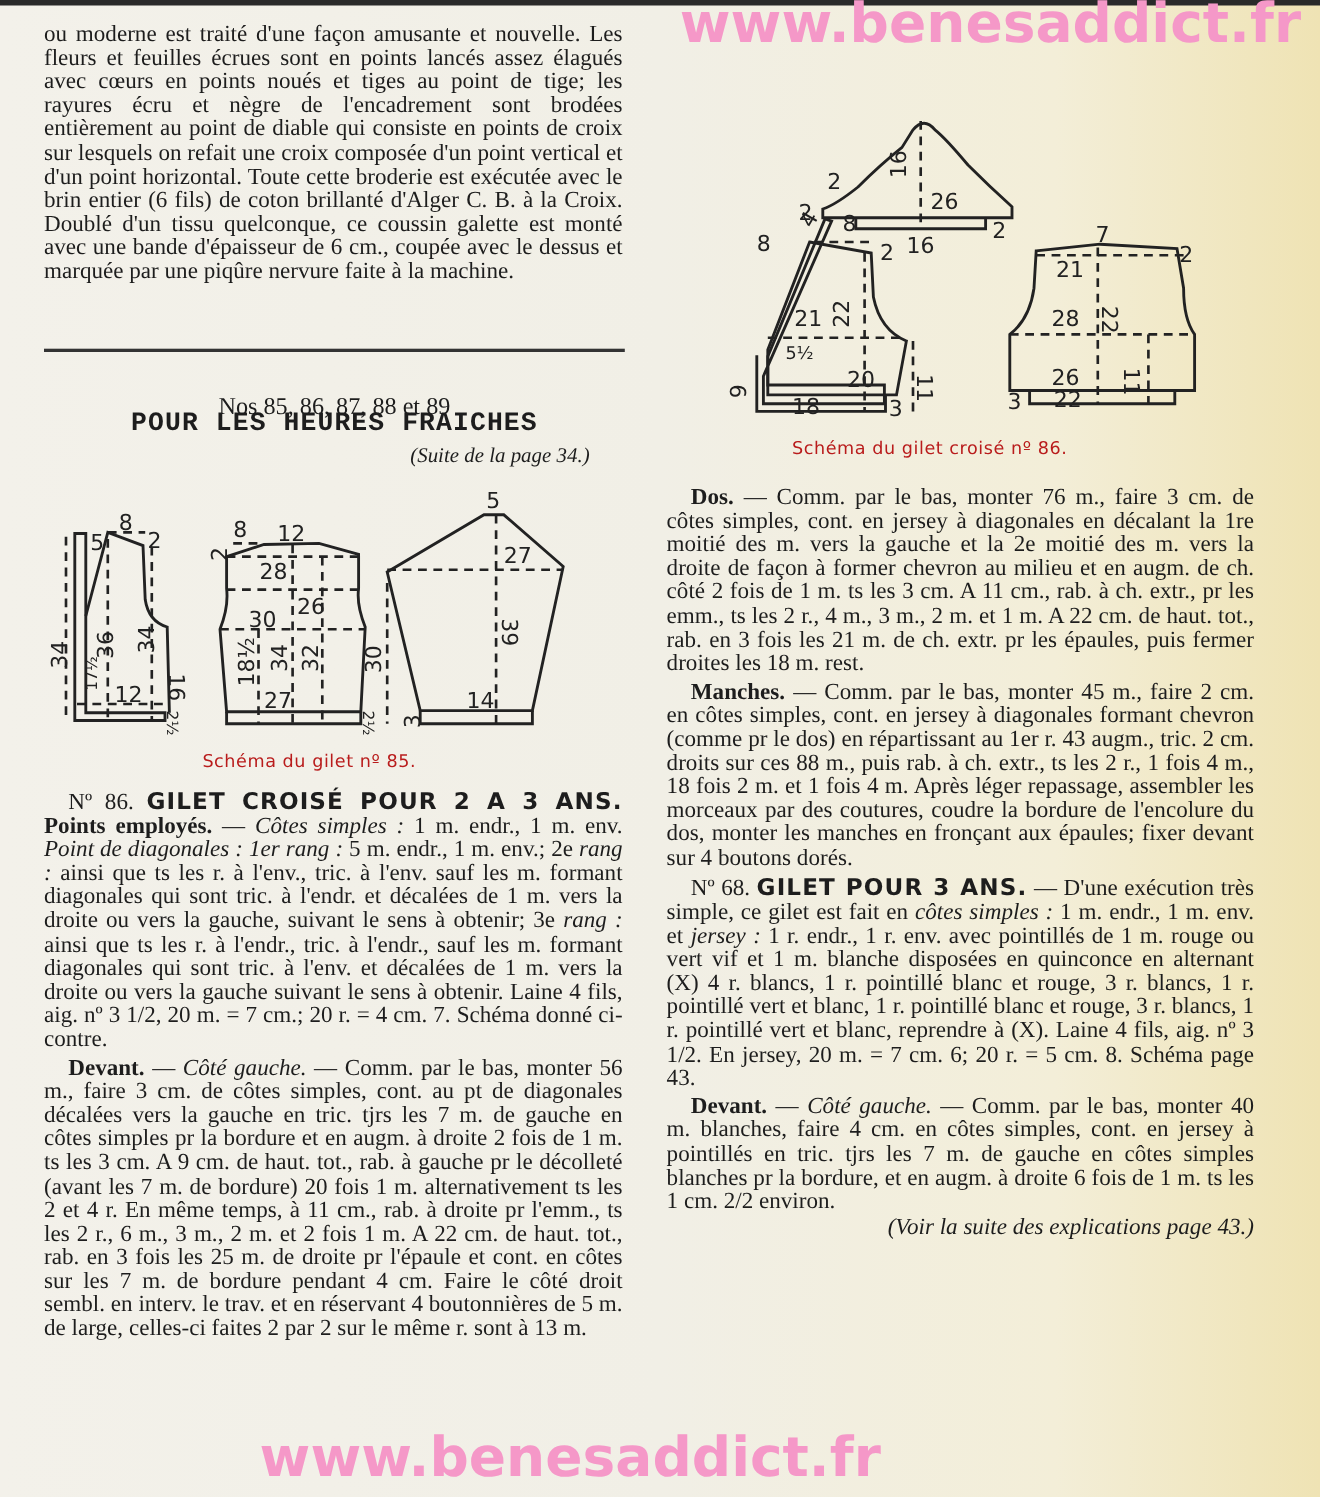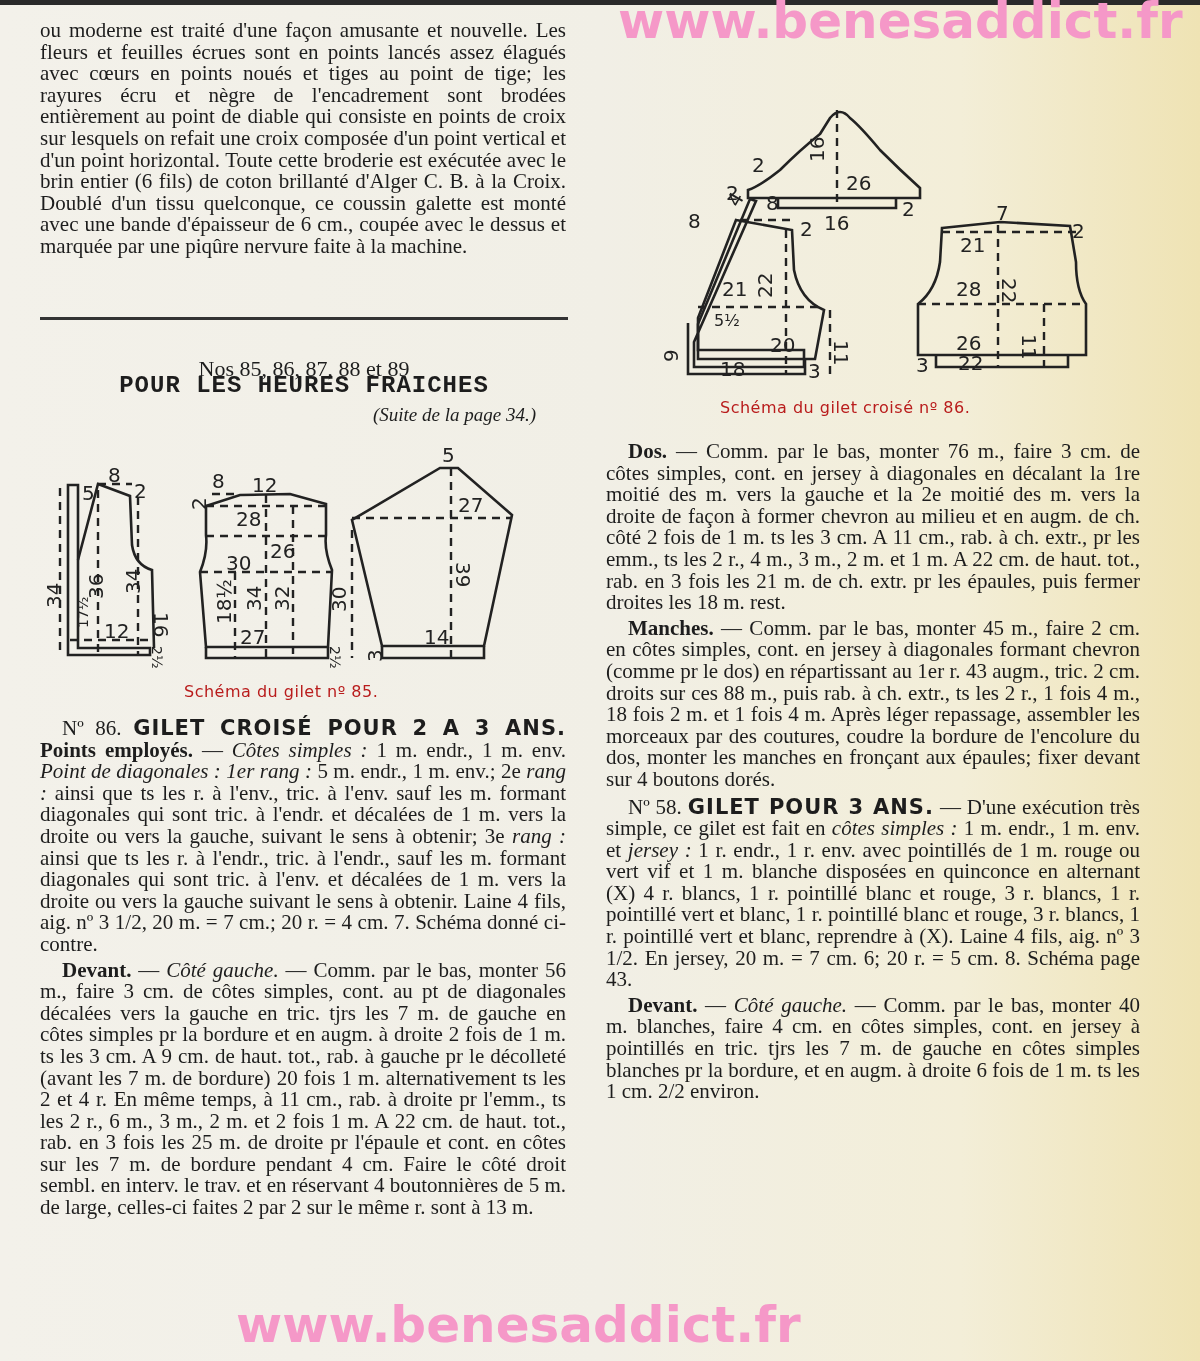--- a/index.html
+++ b/index.html
@@ -173,22 +173,23 @@
 <div class="caption" style="left:720px;top:398px;">Schéma du gilet croisé nº 86.</div>
 
 <div class="col" id="right-col" style="top:437px;">
   <p class="indent" style="margin-top:4px;">
     <span class="b">Dos.</span><span> — Comm. par le bas, monter 76 m., faire 3 cm. de côtes simples, cont. en jersey à diagonales en décalant la 1re moitié des m. vers la gauche et la 2e moitié des m. vers la droite de façon à former chevron au milieu et en augm. de ch. côté 2 fois de 1 m. ts les 3 cm. A 11 cm., rab. à ch. extr., pr les emm., ts les 2 r., 4 m., 3 m., 2 m. et 1 m. A 22 cm. de haut. tot., rab. en 3 fois les 21 m. de ch. extr. pr les épaules, puis fermer droites les 18 m. rest.</span>
   </p>
   <p class="indent" style="margin-top:4px;">
     <span class="b">Manches.</span><span> — Comm. par le bas, monter 45 m., faire 2 cm. en côtes simples, cont. en jersey à diagonales formant chevron (comme pr le dos) en répartissant au 1er r. 43 augm., tric. 2 cm. droits sur ces 88 m., puis rab. à ch. extr., ts les 2 r., 1 fois 4 m., 18 fois 2 m. et 1 fois 4 m. Après léger repassage, assembler les morceaux par des coutures, coudre la bordure de l'encolure du dos, monter les manches en fronçant aux épaules; fixer devant sur 4 boutons dorés.</span>
   </p>
   <p class="indent" style="margin-top:6px;">
-    <span>Nº 58.</span>
+    <span>Nº 68.</span>
     <span class="title-sans">GILET POUR 3 ANS.</span><span> — D'une exécution très simple, ce gilet est fait en </span><span class="it">côtes simples :</span><span> 1 m. endr., 1 m. env. et </span><span class="it">jersey :</span><span> 1 r. endr., 1 r. env. avec pointillés de 1 m. rouge ou vert vif et 1 m. blanche disposées en quinconce en alternant (X) 4 r. blancs, 1 r. pointillé blanc et rouge, 3 r. blancs, 1 r. pointillé vert et blanc, 1 r. pointillé blanc et rouge, 3 r. blancs, 1 r. pointillé vert et blanc, reprendre à (X). Laine 4 fils, aig. nº 3 1/2. En jersey, 20 m. = 7 cm. 6; 20 r. = 5 cm. 8. Schéma page 43.</span>
   </p>
   <p class="indent" style="margin-top:4px;">
     <span class="b">Devant.</span><span> — </span><span class="it">Côté gauche.</span><span> — Comm. par le bas, monter 40 m. blanches, faire 4 cm. en côtes simples, cont. en jersey à pointillés en tric. tjrs les 7 m. de gauche en côtes simples blanches pr la bordure, et en augm. à droite 6 fois de 1 m. ts les 1 cm. 2/2 environ.</span>
   </p>
+  <p class="it" style="text-align:right;margin-top:2px;">(Voir la suite des explications page 43.)</p>
 </div>
 
 <div class="watermark" id="wm-top">www.benesaddict.fr</div>
 <div class="watermark" id="wm-bottom">www.benesaddict.fr</div>
 
 </body></html>

